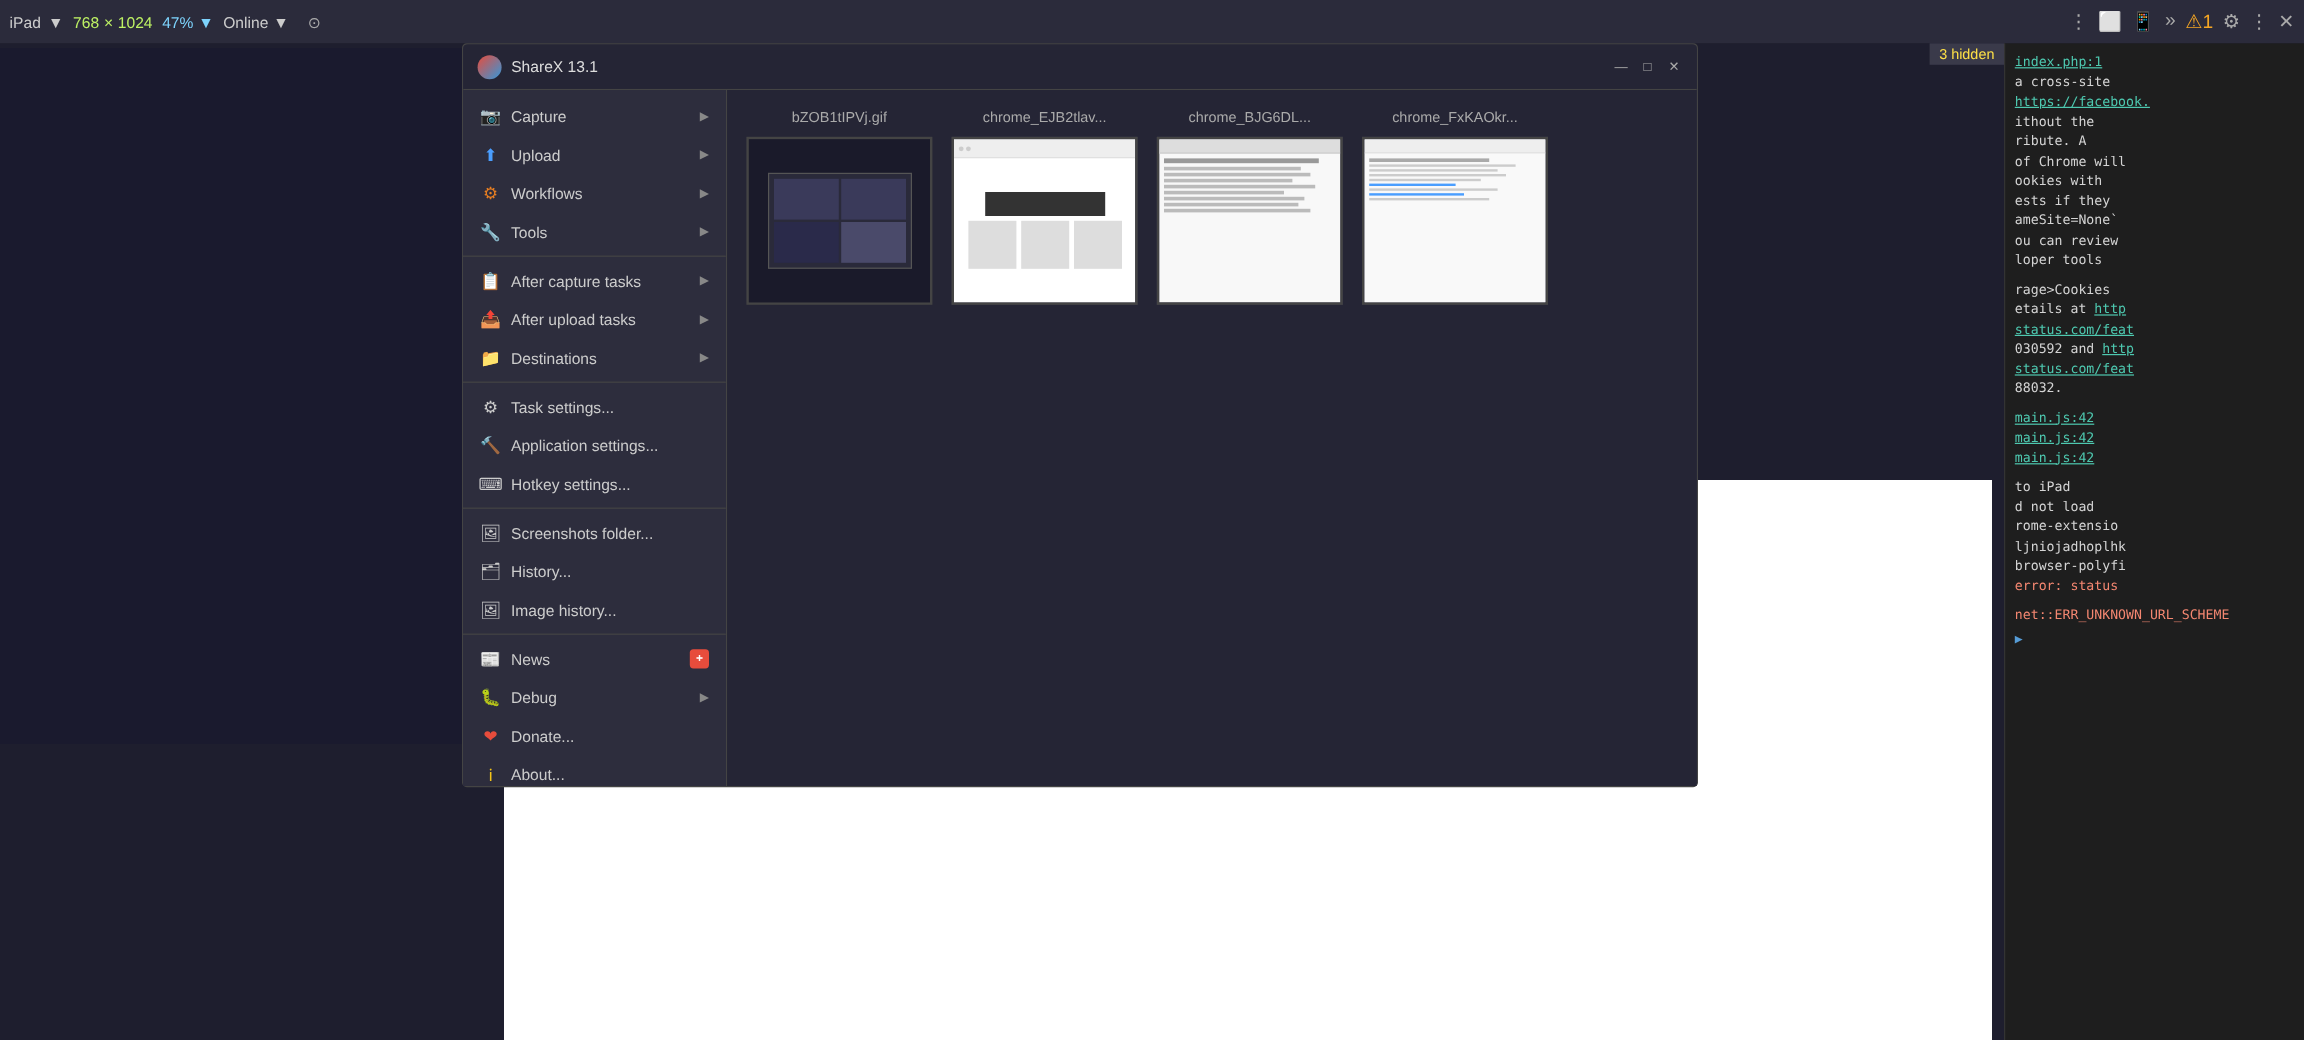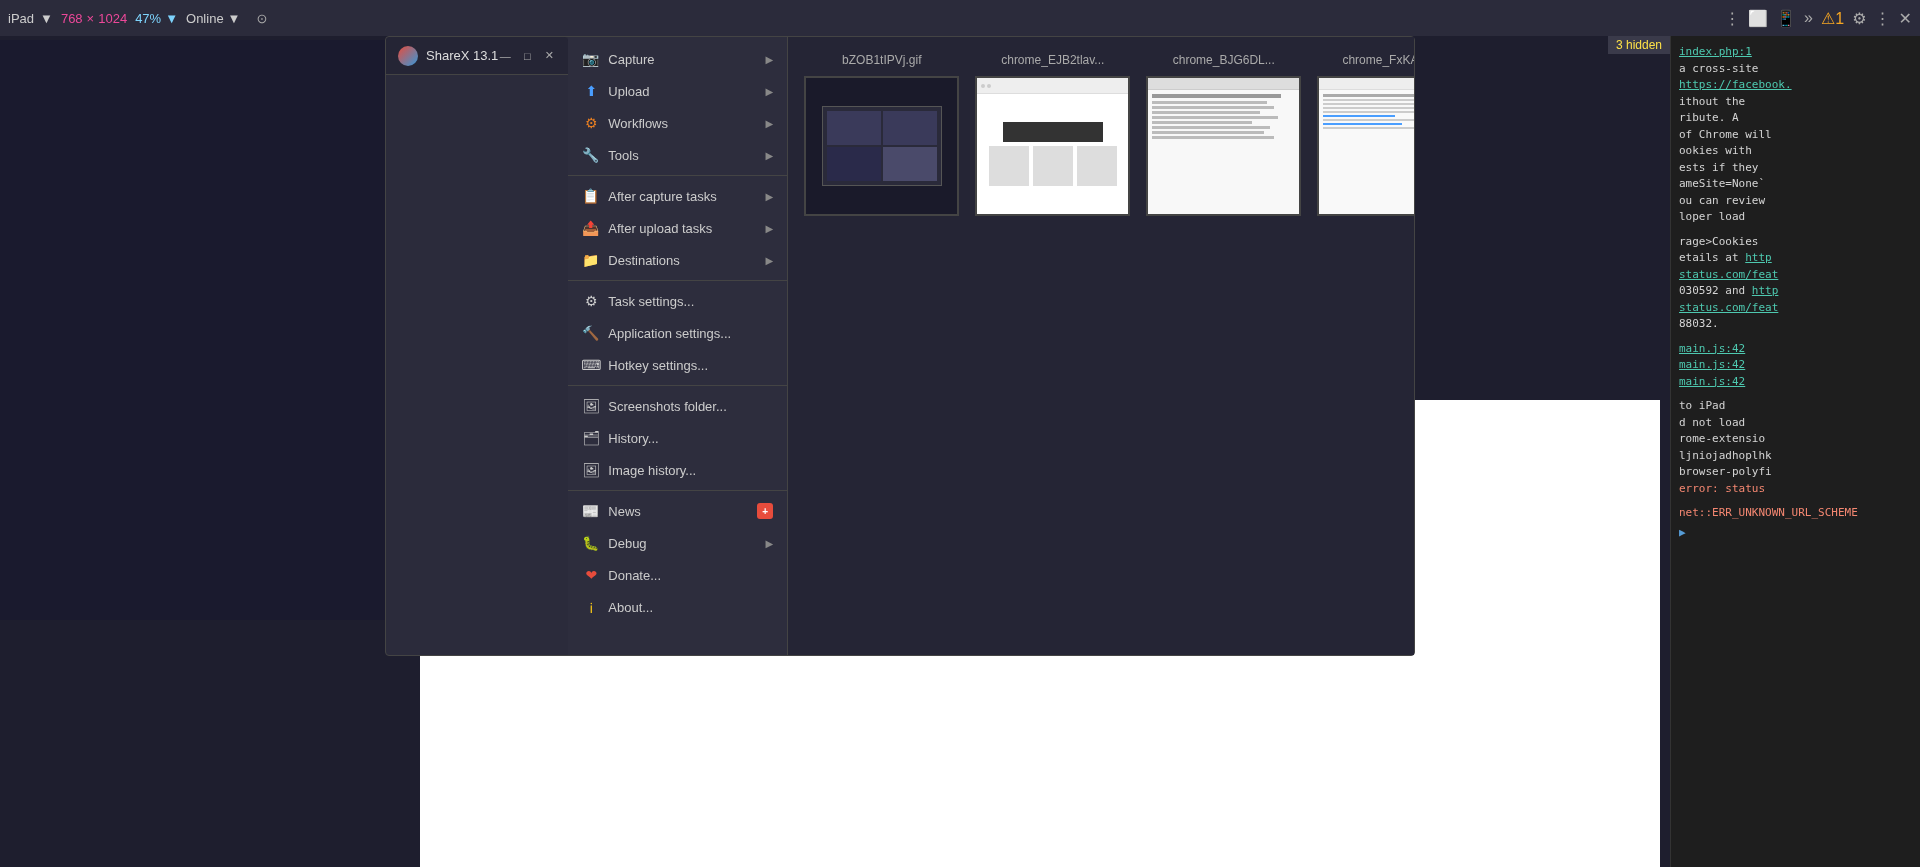--- a/index.html
+++ b/index.html
@@ -30,21 +30,21 @@
       display: flex;
       align-items: center;
       gap: 6px;
       color: #ccc;
       font-size: 13px;
     }
     .dimension-display {
       display: flex;
       align-items: center;
       gap: 4px;
-      color: #ec4899;
+      color: #bef264;
       font-size: 13px;
     }
     .zoom-selector {
       display: flex;
       align-items: center;
       gap: 4px;
       color: #7dd3fc;
       font-size: 13px;
     }
     .online-selector {
@@ -131,21 +131,21 @@
       position: absolute;
       top: 36px;
       left: 385px;
       width: 1030px;
       height: 620px;
       background: #2b2b3b;
       border: 1px solid #444;
       border-radius: 4px;
       z-index: 100;
       display: flex;
-      flex-direction: row;
+      flex-direction: column;
     }
     .sharex-titlebar {
       height: 38px;
       background: #252535;
       display: flex;
       align-items: center;
       padding: 0 12px;
       border-radius: 4px 4px 0 0;
       border-bottom: 1px solid #444;
     }
@@ -364,21 +364,21 @@
   <div class="devtools-line"><span class="devtools-link">index.php:1</span></div>
   <div class="devtools-line">a cross-site</div>
   <div class="devtools-line"><span class="devtools-link">https://facebook.</span></div>
   <div class="devtools-line">ithout the</div>
   <div class="devtools-line">ribute. A</div>
   <div class="devtools-line">of Chrome will</div>
   <div class="devtools-line">ookies with</div>
   <div class="devtools-line">ests if they</div>
   <div class="devtools-line">ameSite=None`</div>
   <div class="devtools-line">ou can review</div>
-  <div class="devtools-line">loper load</div>
+  <div class="devtools-line">loper tools</div>
   <div class="devtools-line" style="margin-top:8px;">rage&gt;Cookies</div>
   <div class="devtools-line">etails at <span class="devtools-link">http</span></div>
   <div class="devtools-line"><span class="devtools-link">status.com/feat</span></div>
   <div class="devtools-line">030592 and <span class="devtools-link">http</span></div>
   <div class="devtools-line"><span class="devtools-link">status.com/feat</span></div>
   <div class="devtools-line">88032.</div>
   <div class="devtools-line" style="margin-top:8px;"><span class="devtools-link">main.js:42</span></div>
   <div class="devtools-line"><span class="devtools-link">main.js:42</span></div>
   <div class="devtools-line"><span class="devtools-link">main.js:42</span></div>
   <div class="devtools-line" style="margin-top:8px;">to iPad</div>

